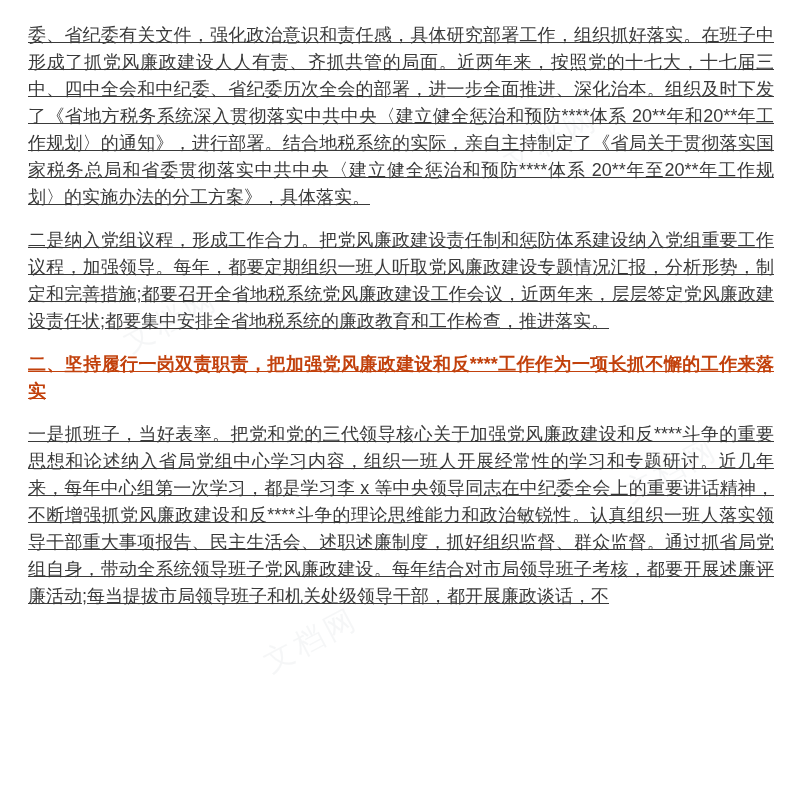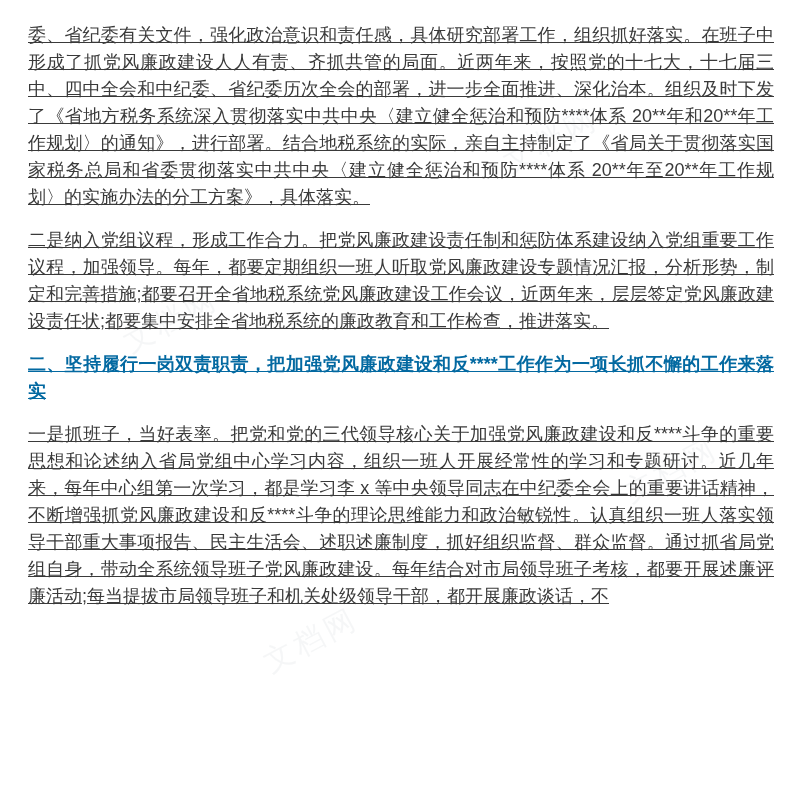--- a/index.html
+++ b/index.html
@@ -25,21 +25,21 @@
     line-height: 27px;
     text-align: justify;
     text-justify: inter-ideograph;
   }
   .para {
     margin: 16px 0;
     text-decoration: underline;
   }
   .para.heading {
     font-weight: bold;
-    color: #0369a1;
+    color: #c2410c;
   }
   .watermark-layer {
     position: absolute;
     inset: 0;
     z-index: 1;
     pointer-events: none;
   }
   .watermark-stamp {
     position: absolute;
     font-size: 30px;

